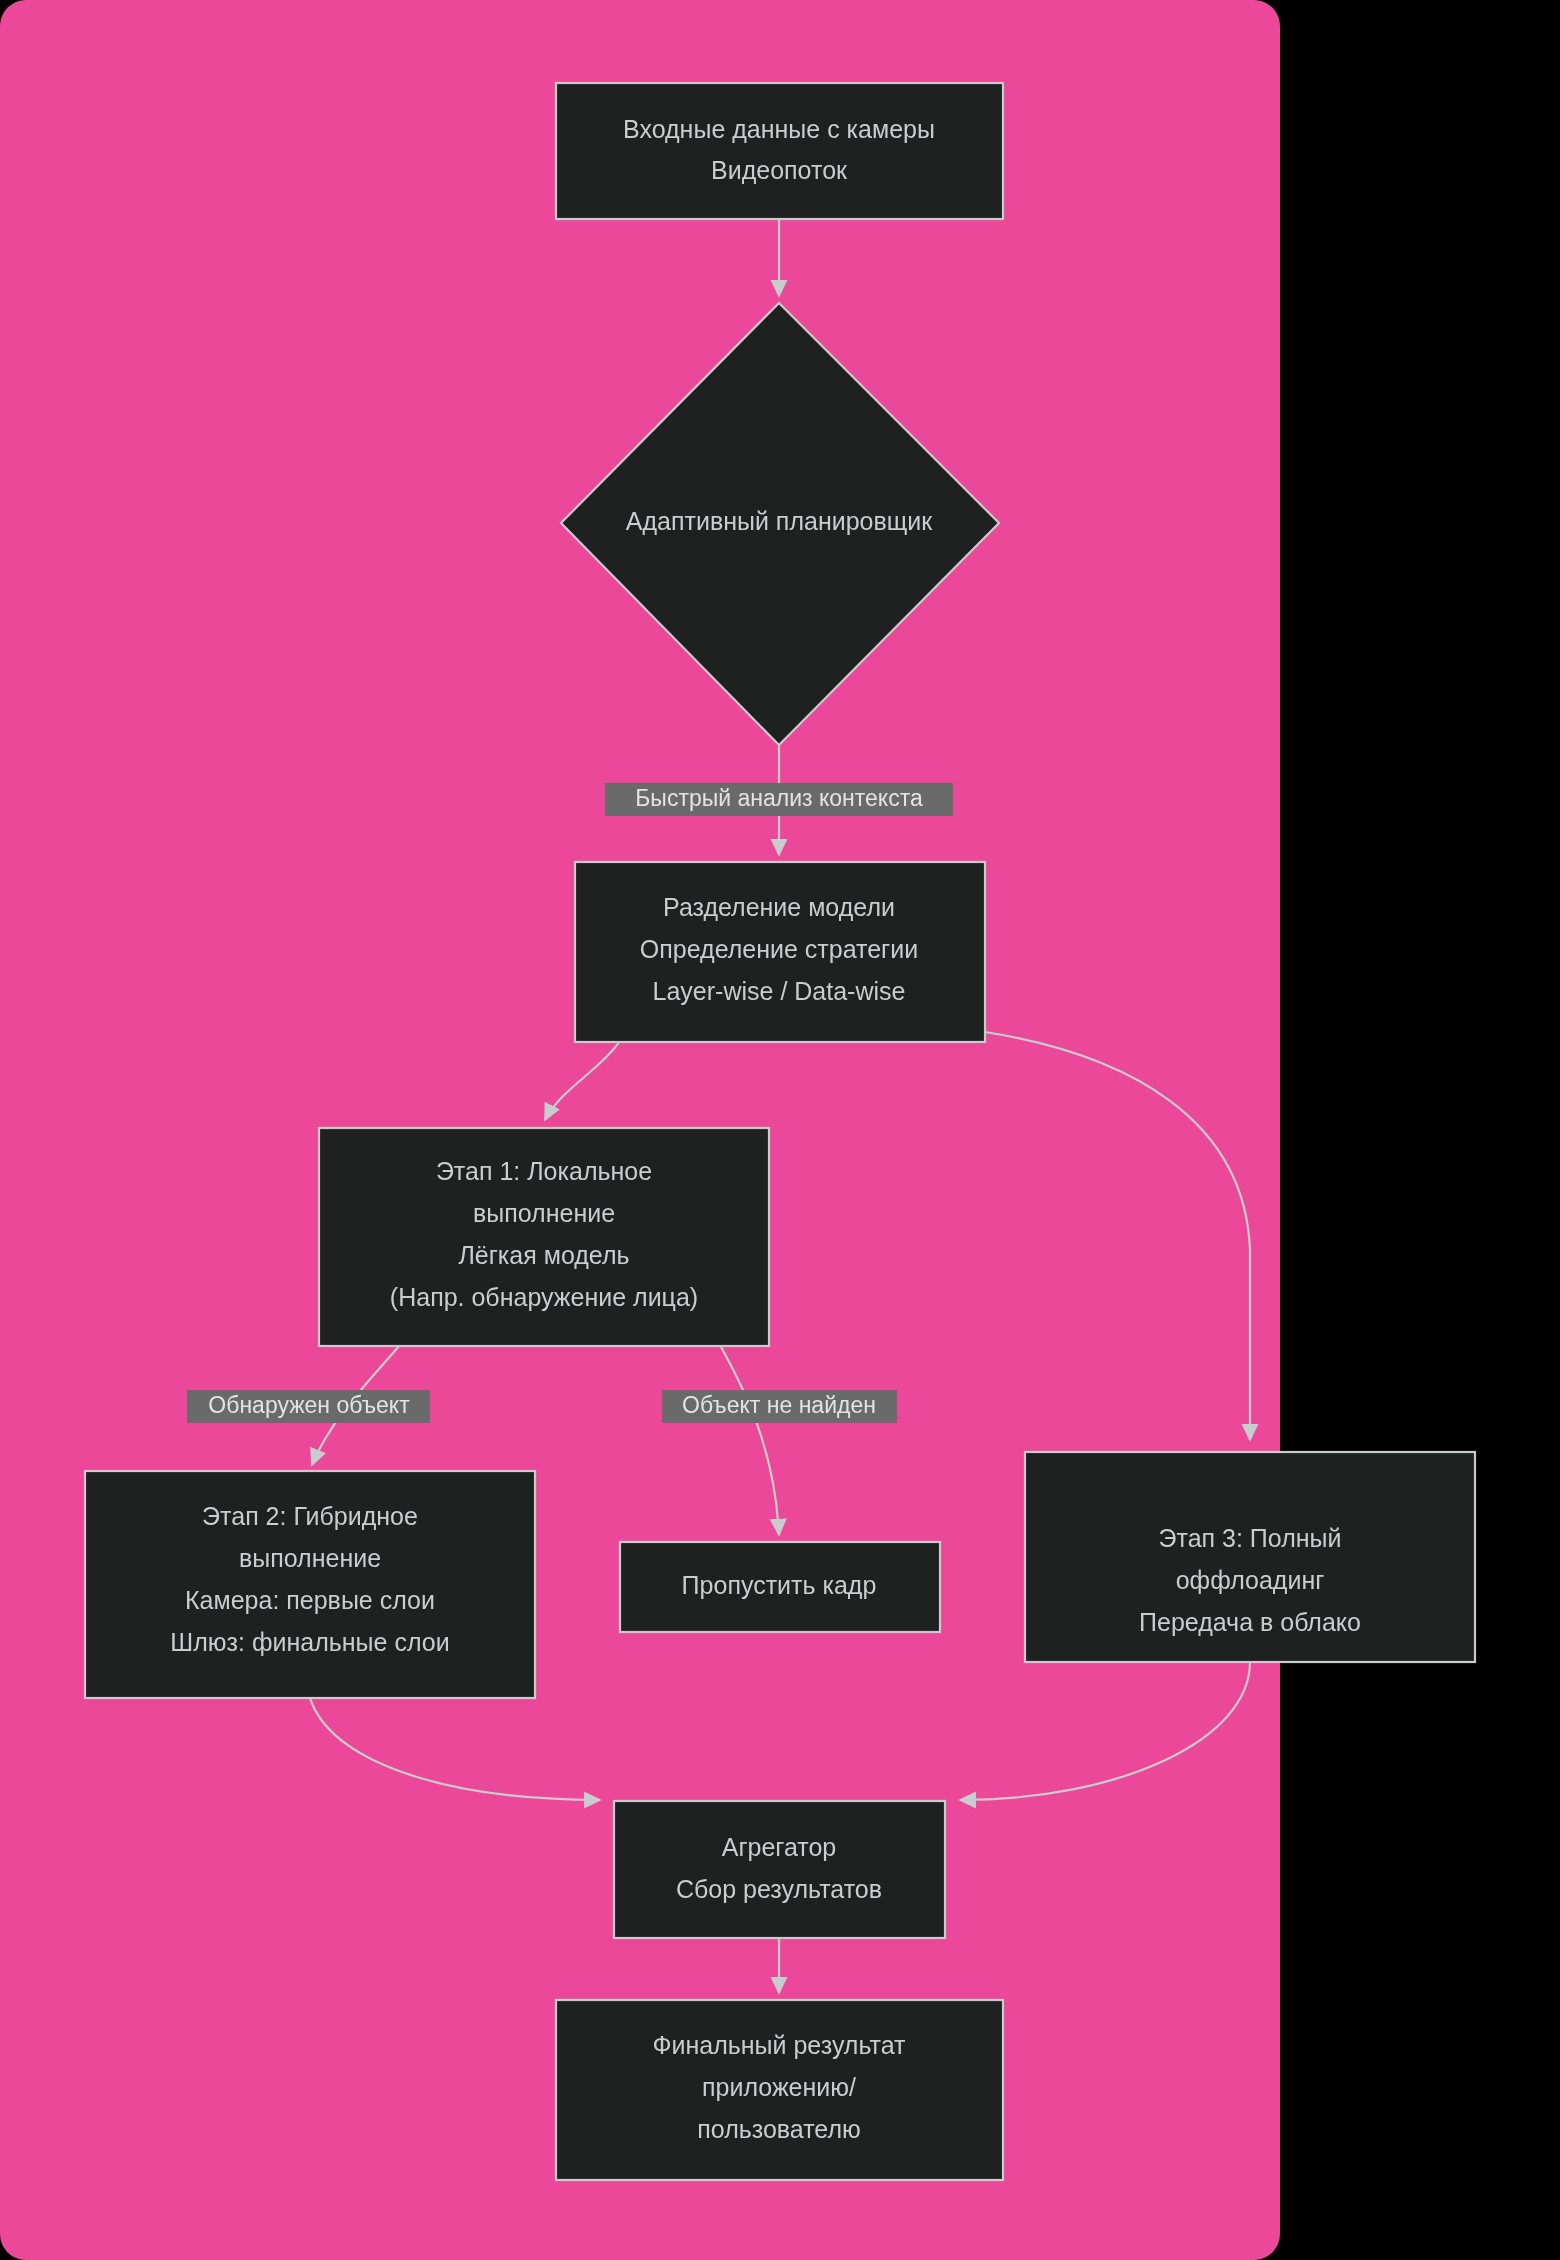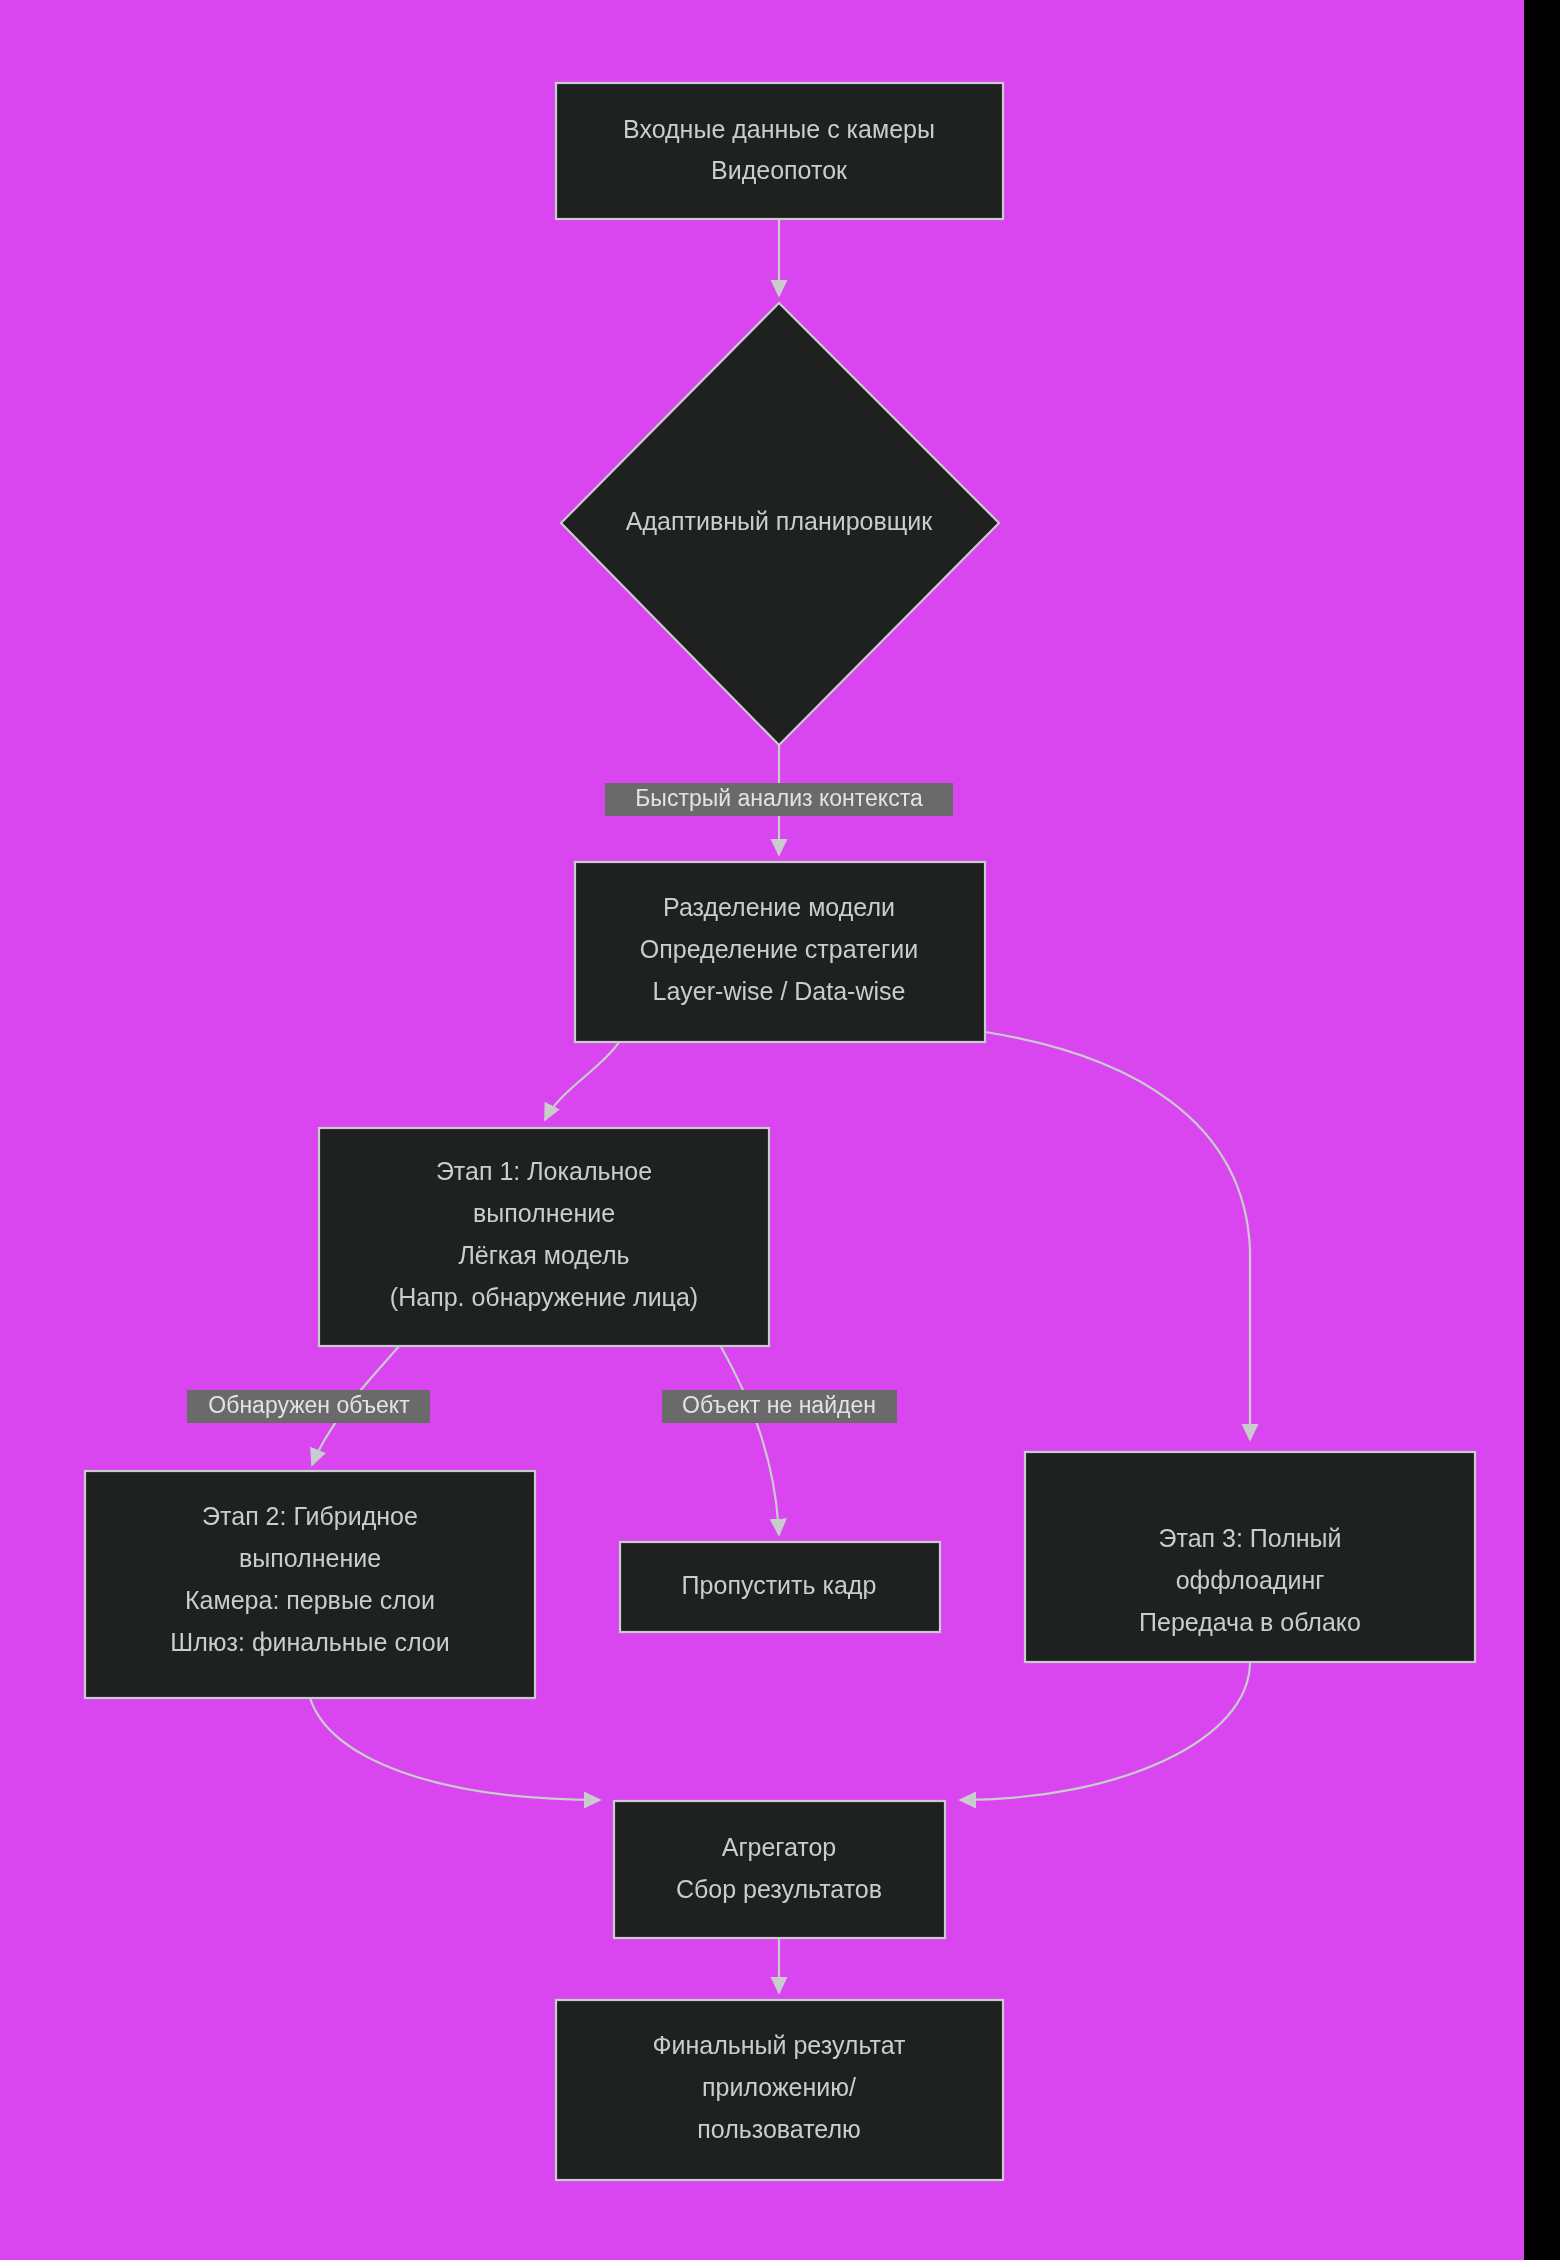--- a/index.html
+++ b/index.html
@@ -8,23 +8,24 @@
     background: #000000;
   }
   body {
     width: 1560px;
     height: 2260px;
     overflow: hidden;
     font-family: "Liberation Sans", sans-serif;
   }
   #diagram-root {
     position: relative;
-    width: 1524px;
+    width: 1280px;
     height: 2260px;
-    background: #d946ef;
+    background: #ec4899;
+    border-radius: 26px;
   }
   svg.flow {
     display: block;
     width: 1560px;
     height: 2260px;
   }
   .node-shape {
     fill: #1f2020;
     stroke: #c9cccd;
     stroke-width: 2.2;

